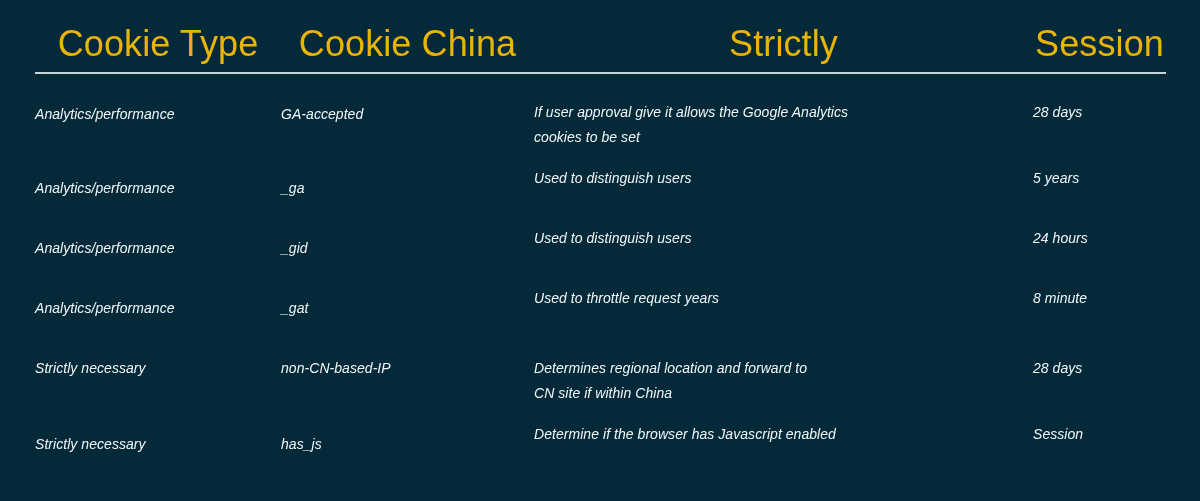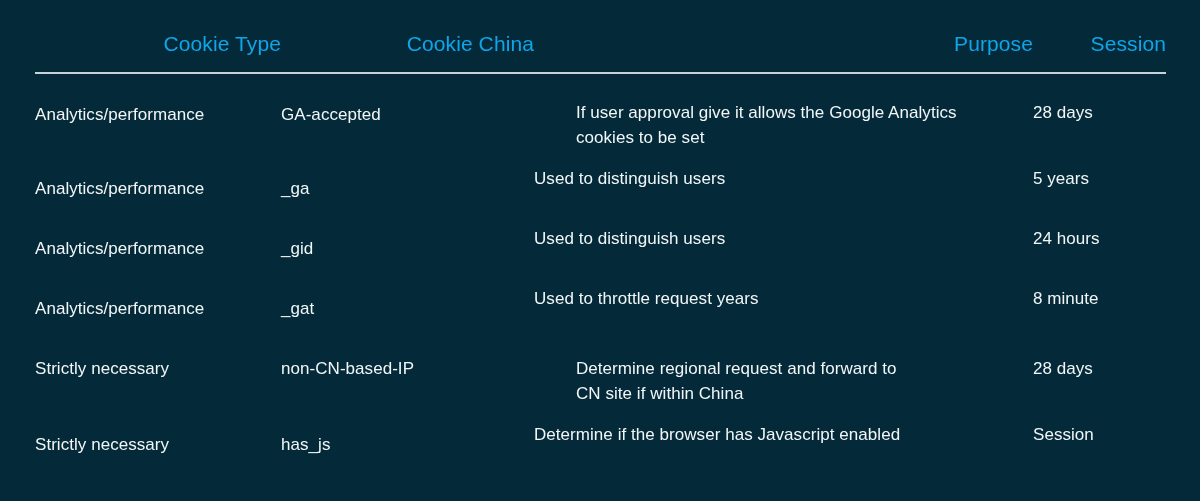--- a/index.html
+++ b/index.html
@@ -33,42 +33,43 @@
     border-collapse: collapse;
     table-layout: fixed;
   }
 
   .cookie-table col.c-type    { width: 246px; }
   .cookie-table col.c-name    { width: 253px; }
   .cookie-table col.c-purpose { width: 499px; }
   .cookie-table col.c-expires { width: 133px; }
 
   thead th {
-    text-align: right;
-    font-size: 21px;
+    text-align: center;
+    font-size: 36px;
     font-weight: 400;
     line-height: 32px;
-    color: #0ea5e9;
+    color: #eab308;
     padding: 0 0 12px 0;
     vertical-align: bottom;
     letter-spacing: 0.1px;
     white-space: nowrap;
   }
 
   thead tr {
     border-bottom: 2px solid #c9d4d8;
   }
 
   tbody td {
-    font-size: 17px;
+    font-size: 14px;
     line-height: 25px;
     color: #f2f6f7;
     vertical-align: top;
     padding: 0;
     letter-spacing: 0.05px;
+    font-style: italic;
   }
 
   
   tbody tr { height: 60px; }
 
   tbody tr td.cell-type,
   tbody tr td.cell-name {
     padding-top: 26px;
   }
   tbody tr td.cell-purpose,
@@ -86,40 +87,40 @@
     padding-top: 28px;
   }
 
   
   tbody tr.row-tall td.cell-purpose,
   tbody tr.row-tall td.cell-expires {
     padding-top: 26px;
   }
   tbody tr.row-tall { height: 72px; }
 
-  .wrap-line { display: block; margin-left: 42px; }
+  .wrap-line { display: block; }
 </style>
 </head>
 <body>
 
 <div class="page">
 
   <table class="cookie-table">
     <colgroup>
       <col class="c-type">
       <col class="c-name">
       <col class="c-purpose">
       <col class="c-expires">
     </colgroup>
 
     <thead>
       <tr>
         <th>Cookie Type</th>
         <th>Cookie China</th>
-        <th>Purpose</th>
+        <th>Strictly</th>
         <th>Session</th>
       </tr>
     </thead>
 
     <tbody>
 
       <tr class="row-first row-tall">
         <td class="cell-type">Analytics/performance</td>
         <td class="cell-name">GA-accepted</td>
         <td class="cell-purpose">
@@ -147,21 +148,21 @@
         <td class="cell-type">Analytics/performance</td>
         <td class="cell-name">_gat</td>
         <td class="cell-purpose">Used to throttle request years</td>
         <td class="cell-expires">8 minute</td>
       </tr>
 
       <tr class="row-tall">
         <td class="cell-type">Strictly necessary</td>
         <td class="cell-name">non-CN-based-IP</td>
         <td class="cell-purpose">
-          <span class="wrap-line">Determine regional request and forward to</span>
+          <span class="wrap-line">Determines regional location and forward to</span>
           <span class="wrap-line">CN site if within China</span>
         </td>
         <td class="cell-expires">28 days</td>
       </tr>
 
       <tr>
         <td class="cell-type">Strictly necessary</td>
         <td class="cell-name">has_js</td>
         <td class="cell-purpose">Determine if the browser has Javascript enabled</td>
         <td class="cell-expires">Session</td>

